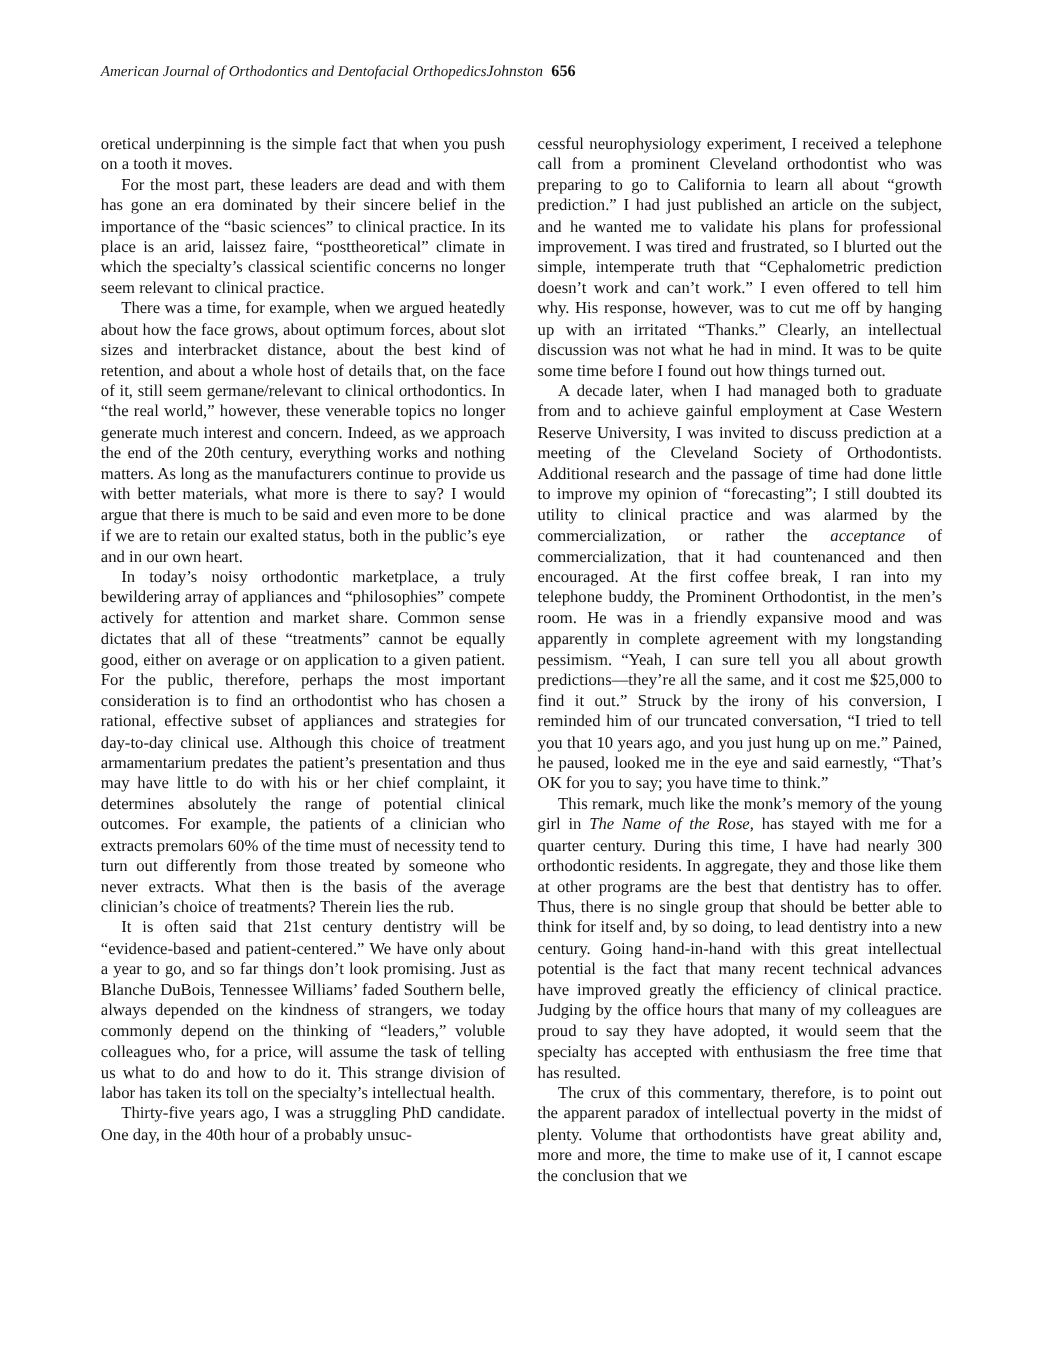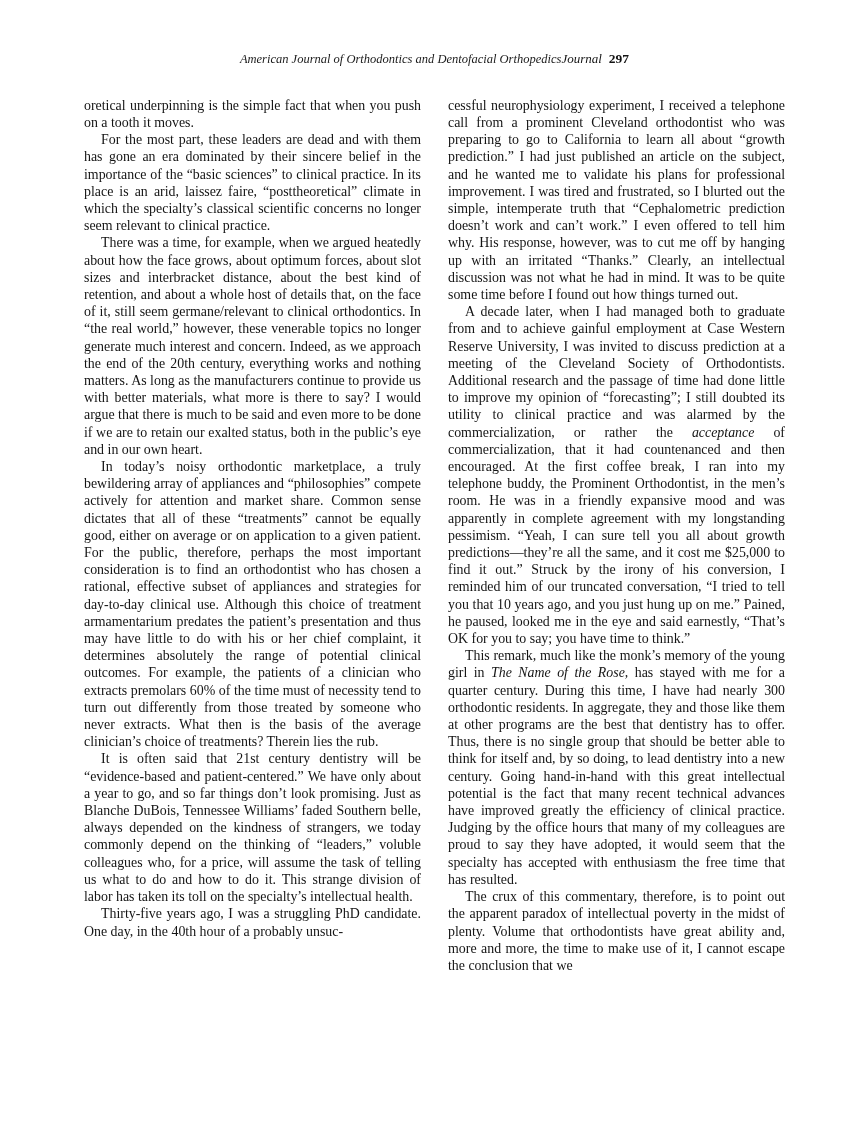--- a/index.html
+++ b/index.html
@@ -10,23 +10,23 @@
     color: #141414;
     overflow: hidden;
   }
   .page {
     width: 866px; height: 1122px;
     padding: 50px 81px 20px 84px;
     background: #ffffff;
   }
   .page-header {
     display: flex;
-    justify-content: center;
+    justify-content: flex-start;
     align-items: flex-start;
-    margin-bottom: 28px;
+    margin-bottom: 43px;
   }
   .header-left {
     font-style: italic;
     font-size: 12.5px;
     line-height: 1.5;
     color: #1a1a1a;
   }
   .header-right {
     font-size: 13px;
     white-space: nowrap;
@@ -53,21 +53,21 @@
 </head>
 <body>
 
 <div class="page">
 
   <header class="page-header">
     <div class="header-left">
       <div>American Journal of Orthodontics and Dentofacial Orthopedics</div>
     </div>
     <div class="header-right">
-      <span class="author">Journal</span><span class="folio">297</span>
+      <span class="author">Johnston</span><span class="folio">656</span>
     </div>
   </header>
 
   <main class="columns">
 
     <section class="column">
       <p class="para no-indent"><span>oretical underpinning is the simple fact that when you push on a tooth it moves.</span></p>
       <p class="para"><span>For the most part, these leaders are dead and with them has gone an era dominated by their sincere belief in the importance of the “basic sciences” to clinical practice. In its place is an arid, laissez faire, “posttheoretical” climate in which the specialty’s classical scientific concerns no longer seem relevant to clinical practice.</span></p>
       <p class="para"><span>There was a time, for example, when we argued heatedly about how the face grows, about optimum forces, about slot sizes and interbracket distance, about the best kind of retention, and about a whole host of details that, on the face of it, still seem germane/relevant to clinical orthodontics. In “the real world,” however, these venerable topics no longer generate much interest and concern. Indeed, as we approach the end of the 20th century, everything works and nothing matters. As long as the manufacturers continue to provide us with better materials, what more is there to say? I would argue that there is much to be said and even more to be done if we are to retain our exalted status, both in the public’s eye and in our own heart.</span></p>
       <p class="para"><span>In today’s noisy orthodontic marketplace, a truly bewildering array of appliances and “philosophies” compete actively for attention and market share. Common sense dictates that all of these “treatments” cannot be equally good, either on average or on application to a given patient. For the public, therefore, perhaps the most important consideration is to find an orthodontist who has chosen a rational, effective subset of appliances and strategies for day-to-day clinical use. Although this choice of treatment armamentarium predates the patient’s presentation and thus may have little to do with his or her chief complaint, it determines absolutely the range of potential clinical outcomes. For example, the patients of a clinician who extracts premolars 60% of the time must of necessity tend to turn out differently from those treated by someone who never extracts. What then is the basis of the average clinician’s choice of treatments? Therein lies the rub.</span></p>

